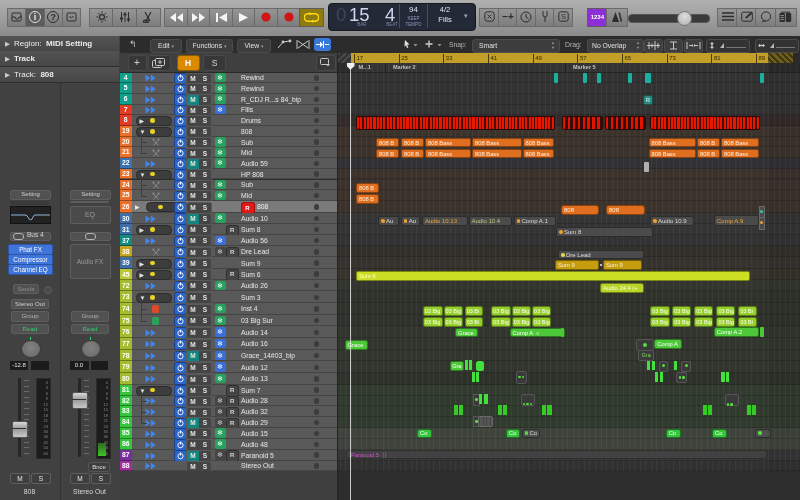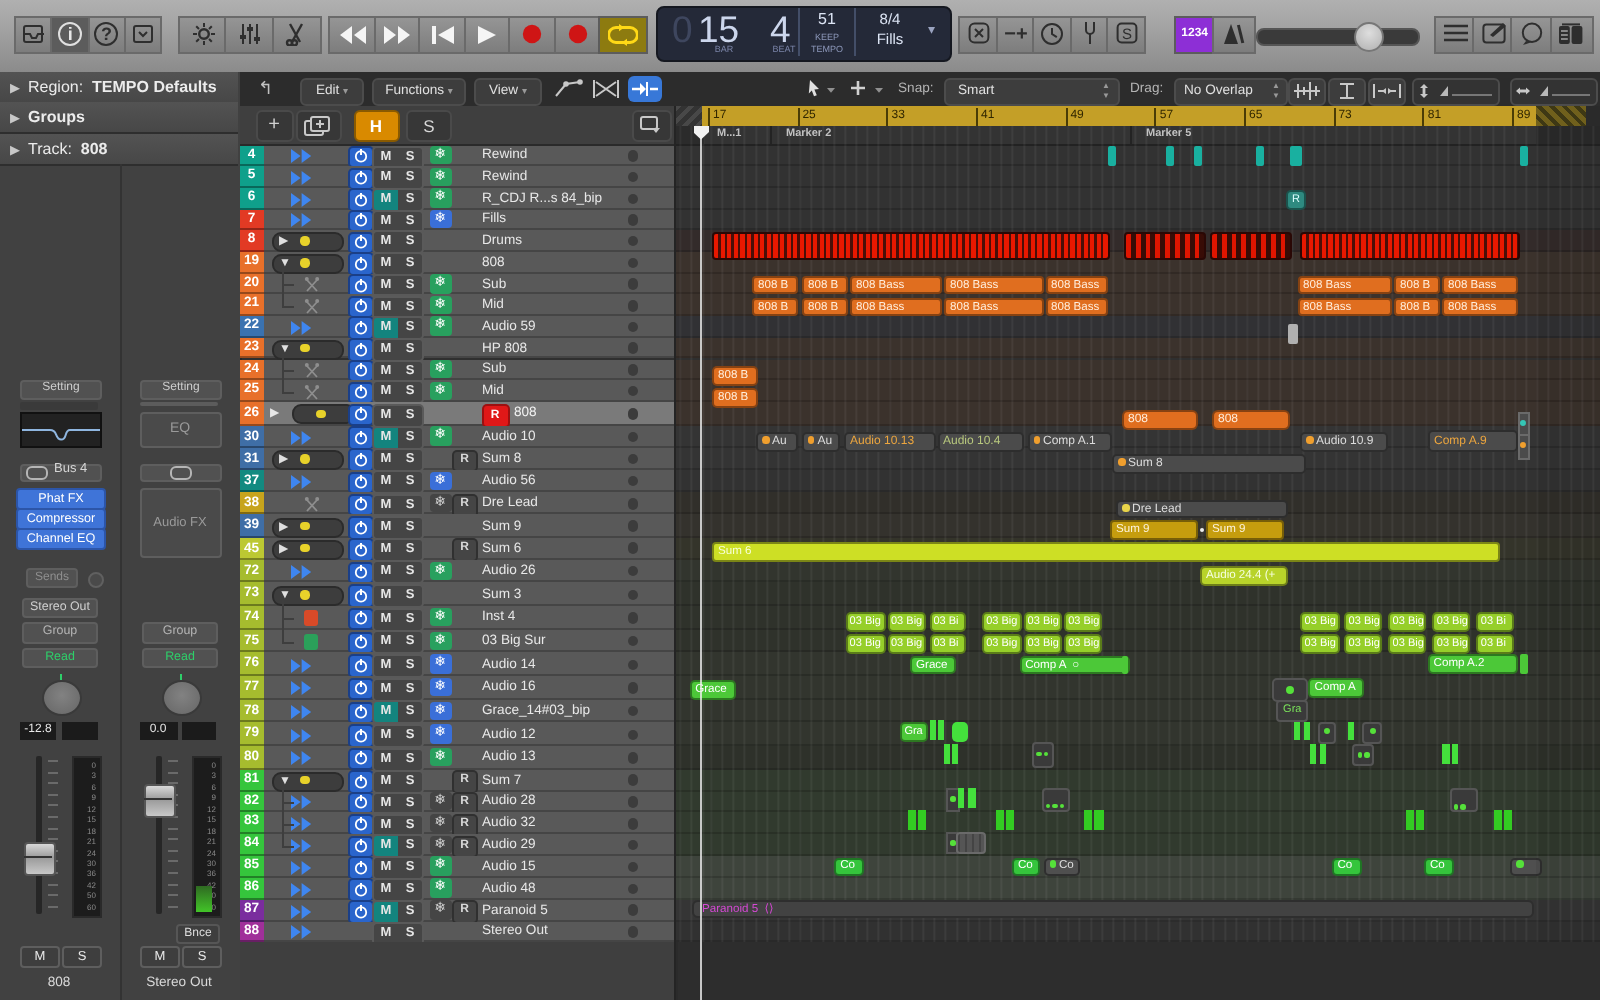--- a/index.html
+++ b/index.html
@@ -108,24 +108,24 @@
     </svg>
   </div>
 <div class="" style="left:328px;top:3px;width:146px;height:26px;background:#242938;border-radius:4px;border:1px solid #151820"></div>
 <div class="" style="left:336px;top:3px;width:18px;height:22px;color:#3e465e;font-size:18.5px;line-height:24px">0</div>
 <div class="" style="left:349px;top:3px;width:36px;height:22px;color:#ccd6ec;font-size:18.5px;line-height:24px">15</div>
 <div class="" style="left:385px;top:3px;width:14px;height:22px;color:#ccd6ec;font-size:18.5px;line-height:24px">4</div>
 <div class="" style="left:350px;top:22px;width:24px;height:6px;color:#7a84a8;font-size:4.5px;line-height:5px;text-align:center">BAR</div>
 <div class="" style="left:382px;top:22px;width:20px;height:6px;color:#7a84a8;font-size:4.5px;line-height:5px;text-align:center">BEAT</div>
 <div class="" style="left:399px;top:4px;width:1px;height:24px;background:#434e68"></div>
 <div class="" style="left:427px;top:4px;width:1px;height:24px;background:#434e68"></div>
-<div class="" style="left:400px;top:5px;width:27px;height:10px;color:#dde5f5;font-size:8px;text-align:center">51</div>
+<div class="" style="left:400px;top:5px;width:27px;height:10px;color:#dde5f5;font-size:8px;text-align:center">94</div>
 <div class="" style="left:400px;top:16px;width:27px;height:5px;color:#8d98ba;font-size:4.5px;text-align:center">KEEP</div>
 <div class="" style="left:400px;top:21.5px;width:27px;height:5px;color:#8d98ba;font-size:4.5px;text-align:center">TEMPO</div>
-<div class="" style="left:428px;top:5px;width:34px;height:9px;color:#dde5f5;font-size:7.5px;text-align:center">8/4</div>
+<div class="" style="left:428px;top:5px;width:34px;height:9px;color:#dde5f5;font-size:7.5px;text-align:center">4/2</div>
 <div class="" style="left:428px;top:15px;width:34px;height:9px;color:#dde5f5;font-size:7.5px;text-align:center">Fills</div>
 <div class="" style="left:464px;top:11px;width:8px;height:9px;color:#9aa3c0;font-size:7px;line-height:9px">▾</div>
 <div class="seg" style="left:479.0px;top:8px;width:18.4px;height:17px;background:linear-gradient(#959595,#7d7d7d);border:1px solid #6a6a6a;color:#2e2e2e;font-size:9px;line-height:16px;text-align:center">
     <svg width="11" height="11" viewBox="0 0 11 11" style="margin-top:2px">
       <rect x="0.8" y="0.8" width="9.4" height="9.4" rx="2.5" fill="none" stroke="#2e2e2e"></rect>
       <path d="M3.5 3.5 l4 4 M7.5 3.5 l-4 4" stroke="#2e2e2e"></path>
     </svg>
   </div>
 <div class="seg" style="left:497.8px;top:8px;width:18.4px;height:17px;background:linear-gradient(#959595,#7d7d7d);border:1px solid #6a6a6a;color:#2e2e2e;font-size:9px;line-height:16px;text-align:center"><span style="font-size:10px;font-weight:bold;line-height:14px">−+</span></div>
 <div class="seg" style="left:516.2px;top:8px;width:18.4px;height:17px;background:linear-gradient(#959595,#7d7d7d);border:1px solid #6a6a6a;color:#2e2e2e;font-size:9px;line-height:16px;text-align:center">
@@ -182,22 +182,22 @@
         <rect x="0.5" y="2" width="5.4" height="9" rx="1"></rect>
         <rect x="6.8" y="2" width="5.4" height="9" rx="1"></rect>
         <path d="M2 0.7 h9 v1 h-9 z"></path>
       </g>
       <g stroke="#868686">
         <path d="M1.5 4.5 h3.4 M1.5 6.5 h3.4 M1.5 8.5 h3.4"></path>
       </g>
     </svg>
   </div>
 <div class="" style="left:0;top:36px;width:120px;height:464px;background:#414141;border-right:1px solid #262626"></div>
-<div class="" style="left:0;top:36.0px;width:119px;height:15px;background:linear-gradient(#535353,#474747);border-bottom:1px solid #2e2e2e;color:#ececec;font-size:8px;line-height:15px"><span style="color:#c8c8c8;margin:0 4px 0 5px;font-size:6.5px">▶</span>Region:&nbsp; <b>TEMPO Defaults</b></div>
-<div class="" style="left:0;top:51.0px;width:119px;height:15px;background:linear-gradient(#535353,#474747);border-bottom:1px solid #2e2e2e;color:#ececec;font-size:8px;line-height:15px"><span style="color:#c8c8c8;margin:0 4px 0 5px;font-size:6.5px">▶</span><b>Groups</b></div>
+<div class="" style="left:0;top:36.0px;width:119px;height:15px;background:linear-gradient(#535353,#474747);border-bottom:1px solid #2e2e2e;color:#ececec;font-size:8px;line-height:15px"><span style="color:#c8c8c8;margin:0 4px 0 5px;font-size:6.5px">▶</span>Region:&nbsp; <b>MIDI Setting</b></div>
+<div class="" style="left:0;top:51.0px;width:119px;height:15px;background:linear-gradient(#535353,#474747);border-bottom:1px solid #2e2e2e;color:#ececec;font-size:8px;line-height:15px"><span style="color:#c8c8c8;margin:0 4px 0 5px;font-size:6.5px">▶</span><b>Track</b></div>
 <div class="" style="left:0;top:66.5px;width:119px;height:15px;background:linear-gradient(#535353,#474747);border-bottom:1px solid #2e2e2e;color:#ececec;font-size:8px;line-height:15px"><span style="color:#c8c8c8;margin:0 4px 0 5px;font-size:6.5px">▶</span>Track:&nbsp; <b>808</b></div>
 <div class="" style="left:59.5px;top:81.5px;width:1px;height:418px;background:#333"></div>
 <div class="" style="left:10.0px;top:190.0px;width:39.0px;height:7.8px;background:#515151;border-radius:2px;color:#cfcfcf;font-size:6.0px;line-height:7.8px;text-align:center;border:1px solid #5e5e5e">Setting</div>
 <div class="" style="left:70.0px;top:190.0px;width:39.0px;height:7.8px;background:#515151;border-radius:2px;color:#cfcfcf;font-size:6.0px;line-height:7.8px;text-align:center;border:1px solid #5e5e5e">Setting</div>
 <div class="" style="left:10px;top:200.6px;width:39px;height:4.6px;background:#3a3a3a;border-radius:1px"></div>
 <div class="" style="left:10px;top:206px;width:39px;height:16.3px;background:#222;border:1px solid #111">
     <svg width="39" height="16" viewBox="0 0 39 16">
       <path d="M0 8 h14 q2.2 0 3 2.2 q1 2.6 2.6 2.6 q1.6 0 2.2 -2.2 q0.7 -2.6 2.2 -2.6 h15" stroke="#8fb6e0" fill="none" stroke-width="1"></path>
     </svg>
   </div>

